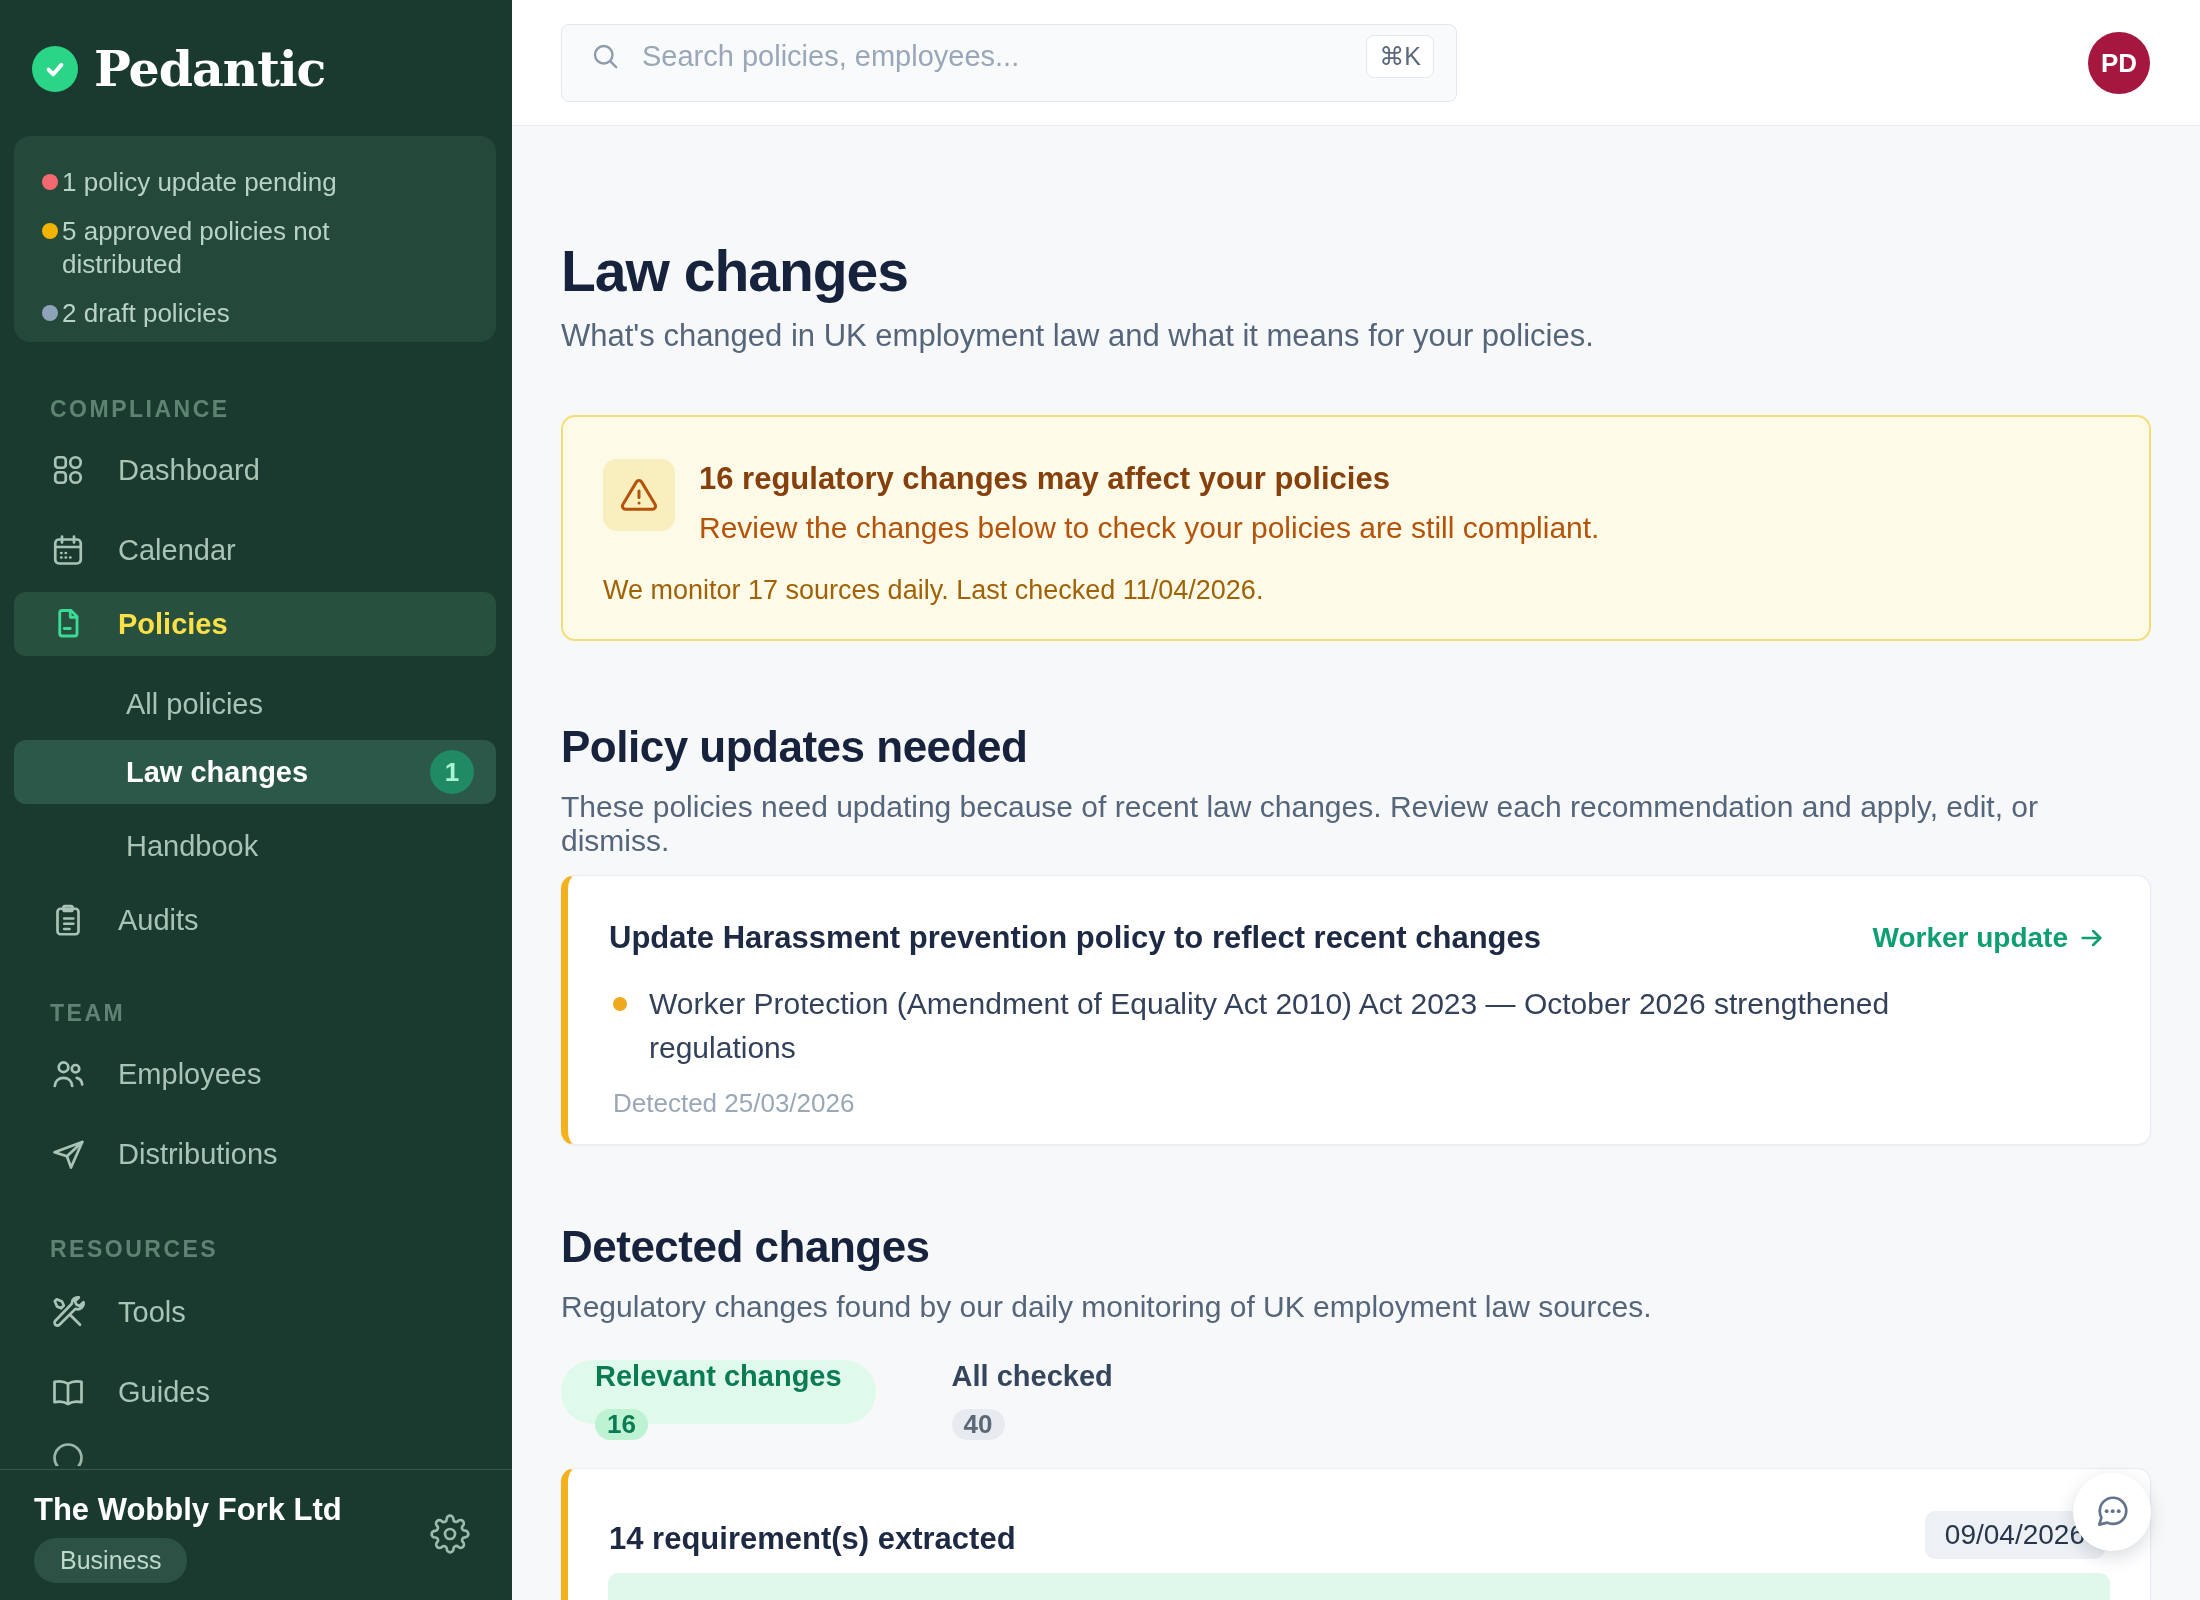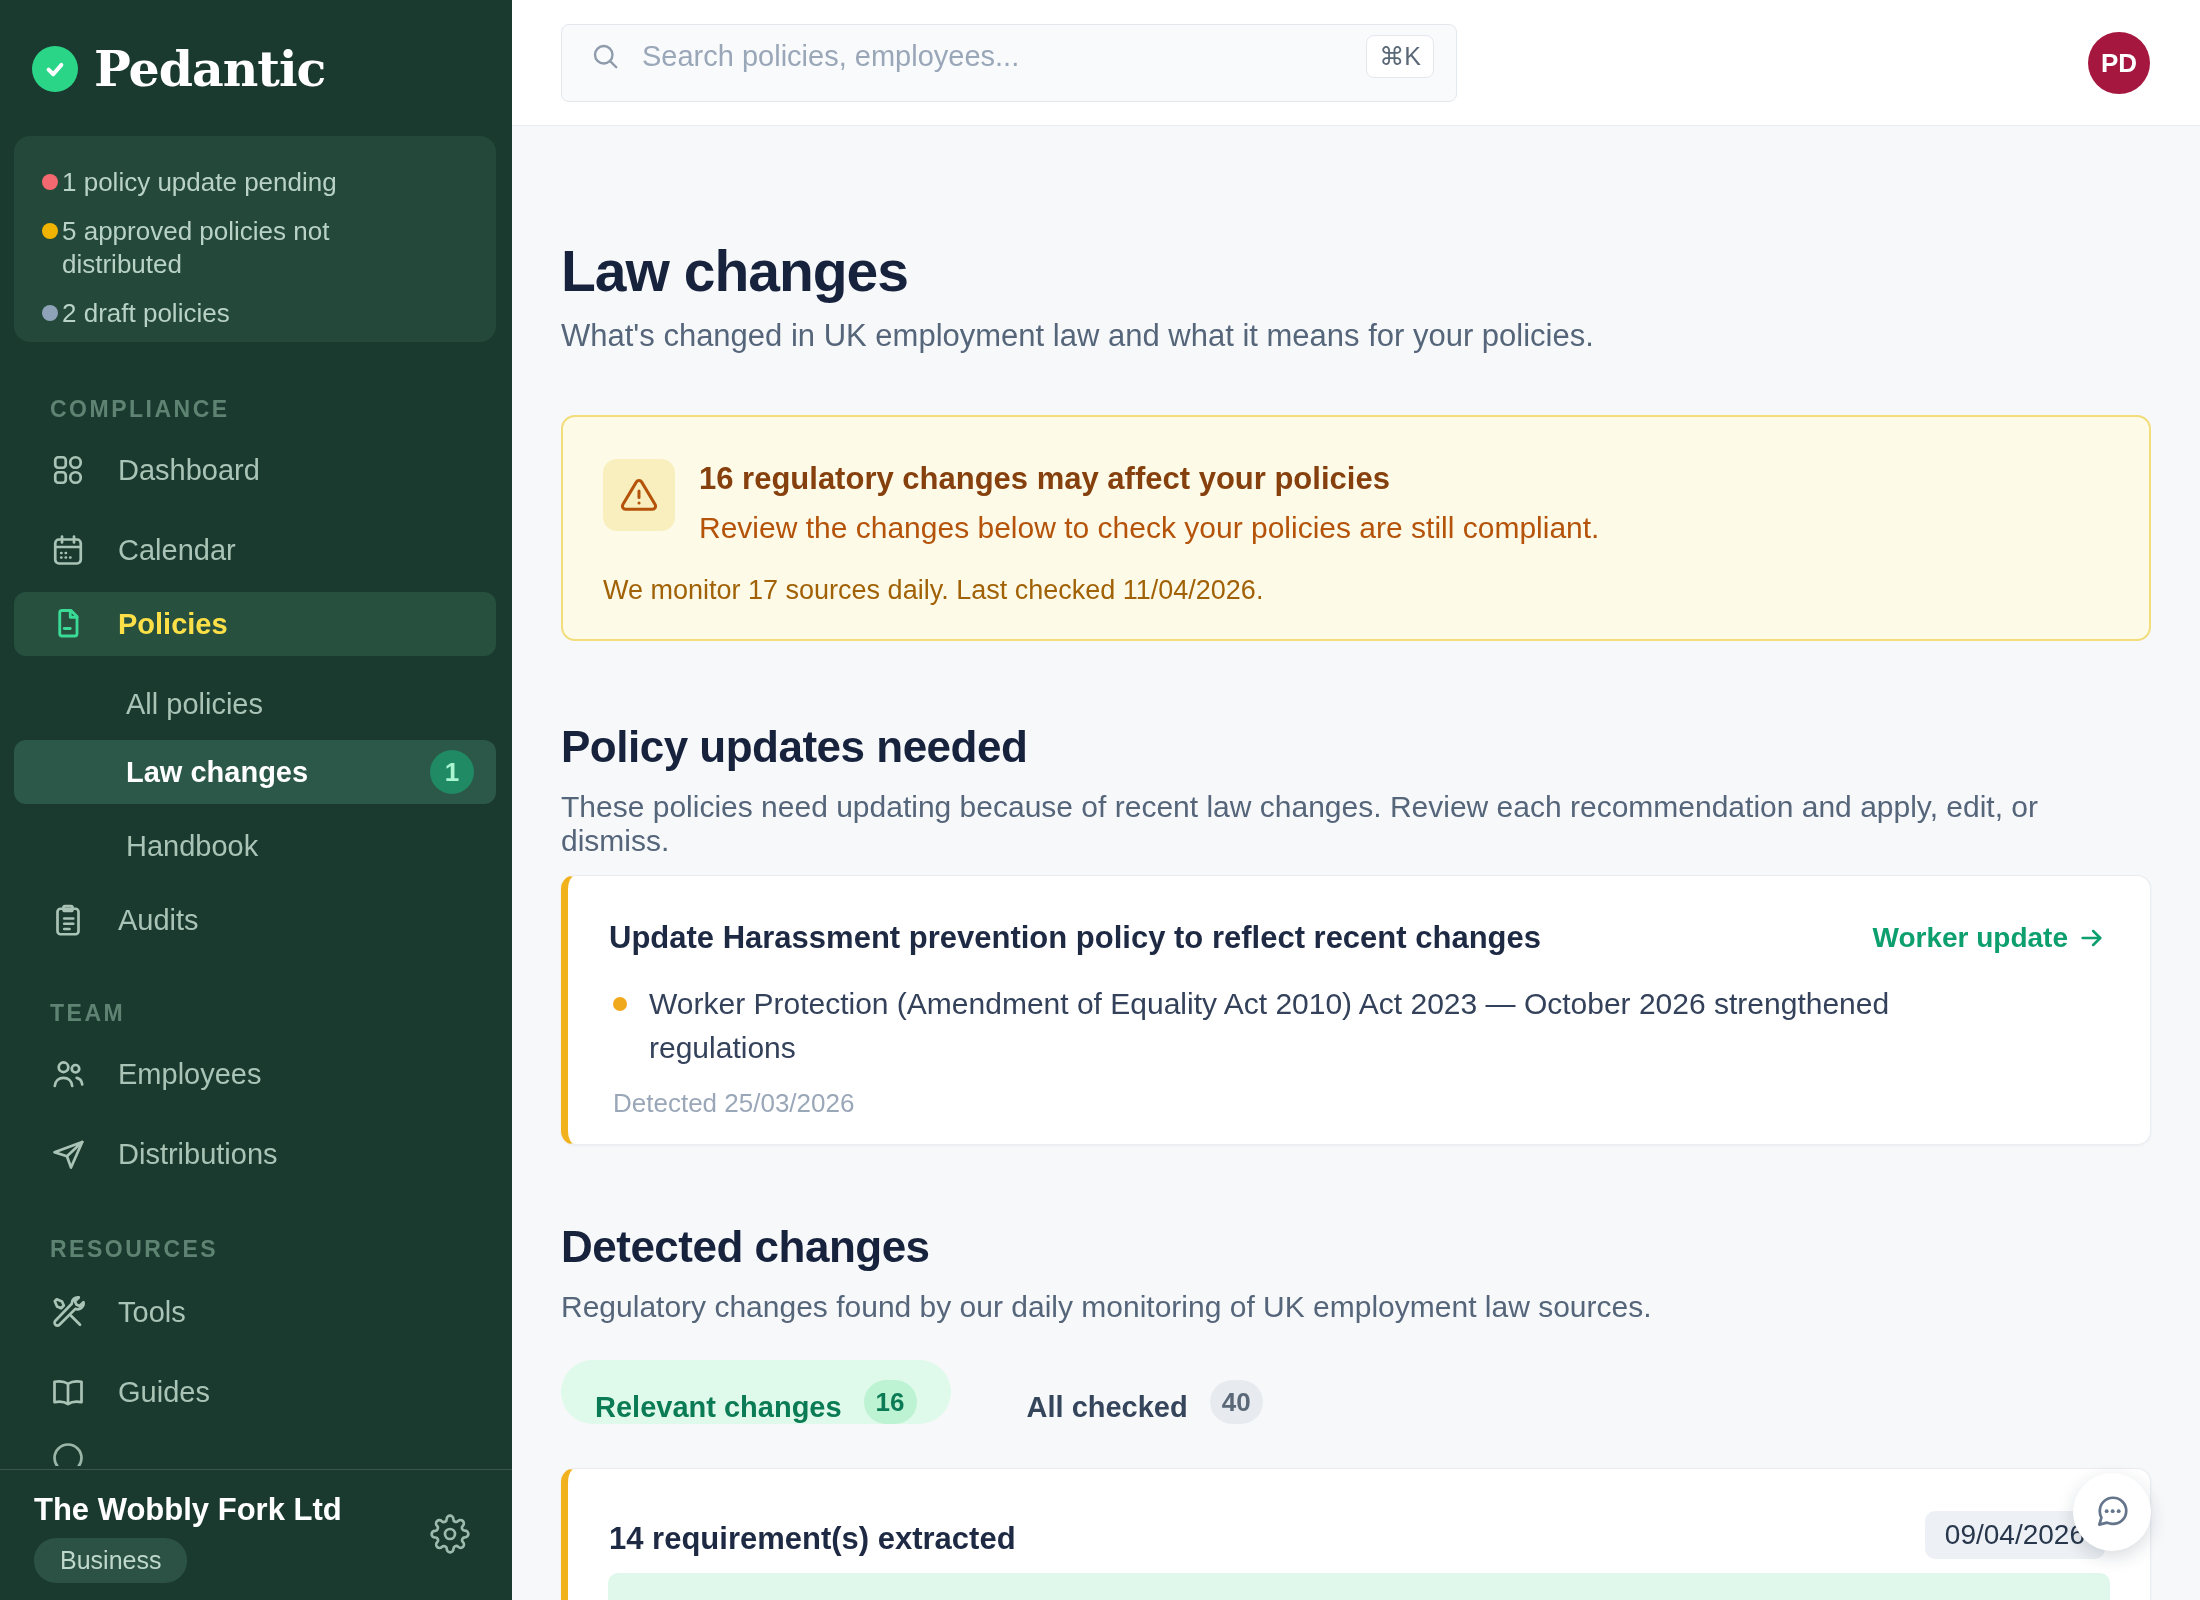--- a/index.html
+++ b/index.html
@@ -81,22 +81,22 @@
   .card-title { position:absolute; left:41px; top:44px; font-size:31px; font-weight:700; color:#1E2A44; }
   .card-action { position:absolute; right:44px; top:46px; font-size:28px; font-weight:700;
     color:#0E9F6E; display:flex; align-items:center; gap:10px; cursor:pointer; }
   .card-action svg { width:28px; height:28px; stroke:#0E9F6E; }
   .bullet-row { position:absolute; left:45px; top:106px; display:flex; gap:22px; width:1330px; }
   .bullet-dot { width:14px; height:14px; border-radius:50%; background:#F0A81C; margin-top:15px; flex:none; }
   .bullet-text { font-size:30px; line-height:44px; color:#33415A; }
   .card-detected { position:absolute; left:45px; top:212px; font-size:26px; color:#9AA7B8; }
 
   .tabs { position:absolute; top:1234px; display:flex; align-items:center; gap:76px; }
-  .tab { display:inline-flex; align-items:flex-end; gap:22px; height:64px; border-radius:32px;
-    padding:0 34px; font-size:29px; font-weight:700; cursor:pointer; }
+  .tab { display:inline-flex; align-items:flex-start; gap:16px; height:64px; border-radius:32px;
+    padding:0 34px; font-size:29px; font-weight:700; cursor:pointer;flex-direction:column; }
   .tab-active { background:#DFFAEA; color:#0A7B55; }
   .tab-idle { color:#35455C; padding:0; }
   .tab-count { height:44px; min-width:52px; padding:0 12px; border-radius:22px; font-size:26px;
     font-weight:700; display:flex; align-items:center; justify-content:center; }
   .count-green { background:#BDF2D3; color:#0A7B55; }
   .count-gray { background:#E7EBF0; color:#5B6878; }
 
   .card2 { top:1342px; height:250px; }
   .date-pill { position:absolute; right:45px; top:42px; background:#EDF0F4; color:#27364B;
     font-size:28px; padding:8px 20px; border-radius:10px; }

